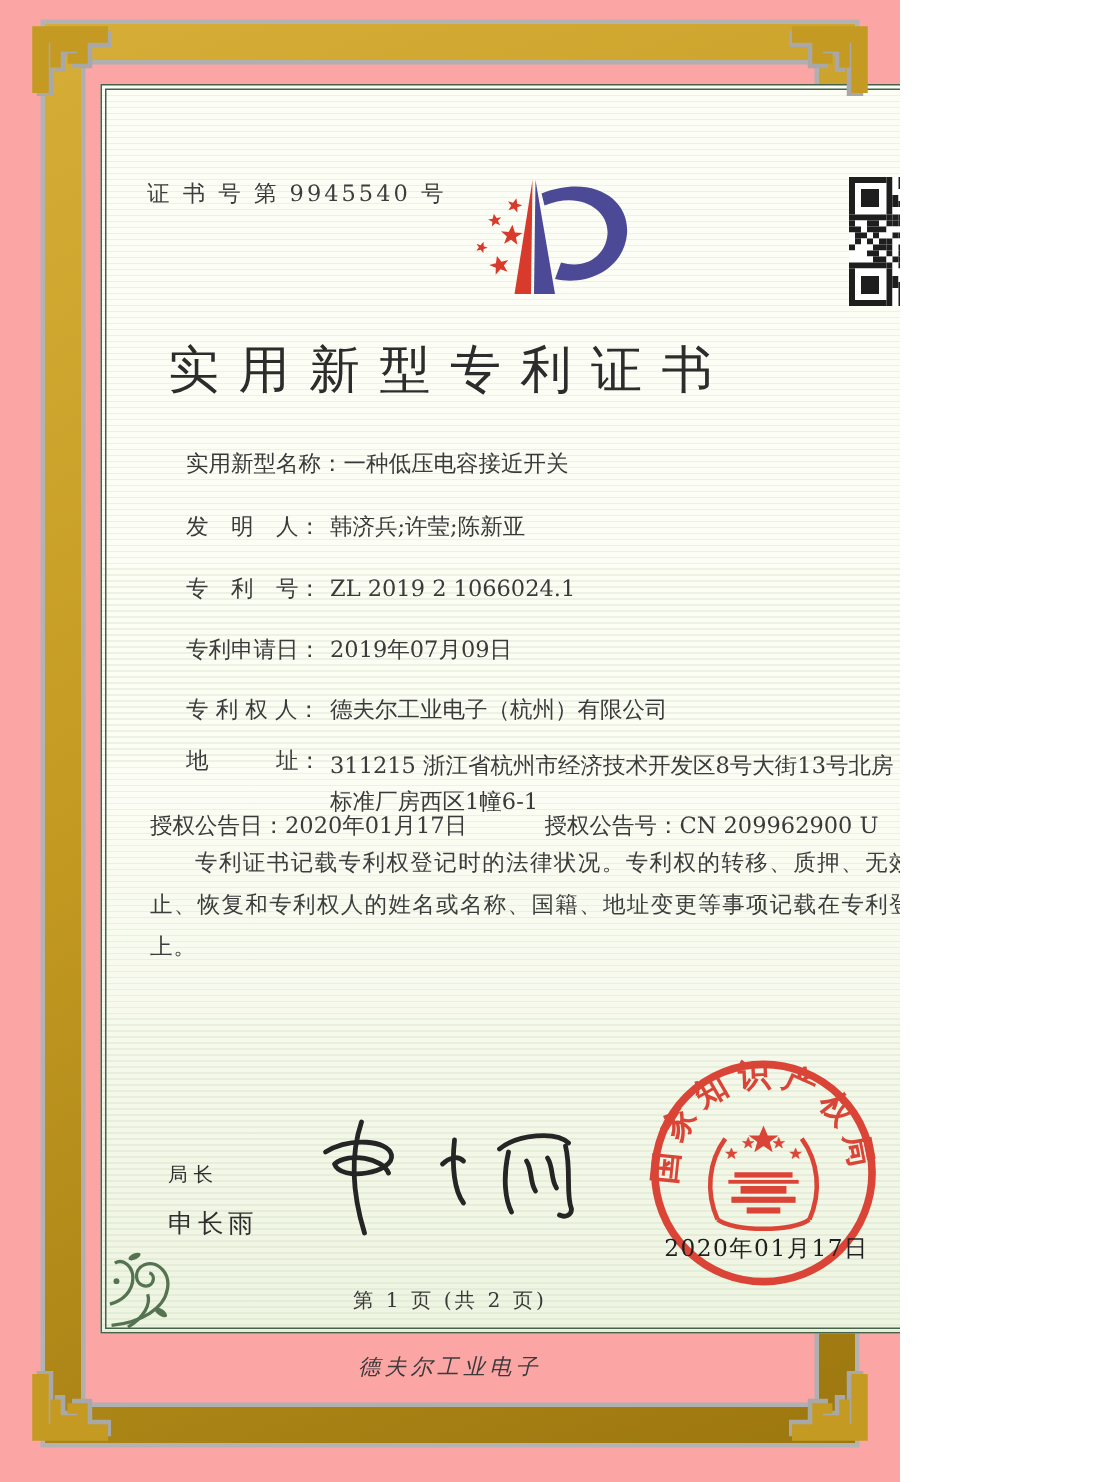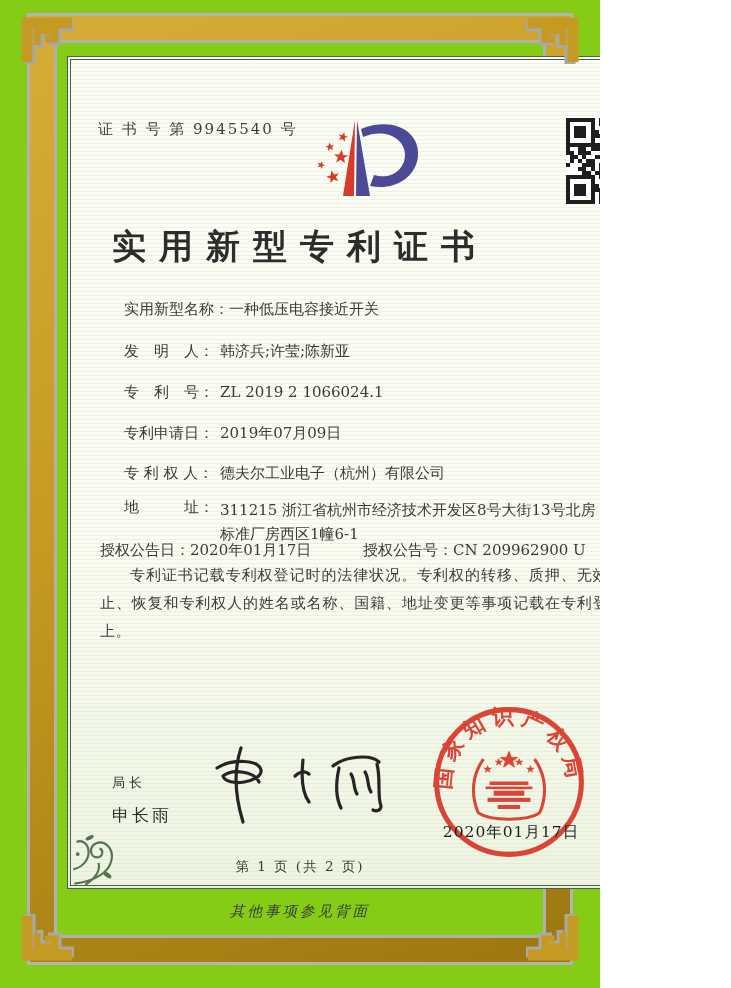--- a/index.html
+++ b/index.html
@@ -1,17 +1,17 @@
 <!DOCTYPE html>
 <html><head>
 <meta charset="utf-8">
 <style>
   html,body{margin:0;padding:0;background:#ffffff;}
   .sheet{
-    position:relative;width:600px;height:988px;background:#84cc16;overflow:hidden;
+    position:relative;width:600px;height:988px;background:#fca5a5;overflow:hidden;
     font-family:"DejaVu Serif","Liberation Serif",serif;color:#333;
   }
   
   .gold-frame{
     position:absolute;left:30px;top:16px;right:30px;bottom:26px;
     border:24px solid #c0961f;
     border-image:linear-gradient(155deg,#d6ae37 0%,#c49a22 45%,#9c770f 100%) 30;
     box-shadow:0 0 0 3px #b3b3b3, inset 0 0 0 3px #b0b0b0;
   }
   .corner{position:absolute;width:64px;height:64px;z-index:3;}
@@ -32,21 +32,21 @@
   }
   .cert-inner::before{content:'';position:absolute;inset:2px;border:1px solid #44634a;}
   .flourish{position:absolute;z-index:2;}
   
   .cert-no{position:absolute;left:98px;top:120px;font-size:15px;letter-spacing:2px;color:#3d3d3d;}
   .logo{position:absolute;left:298px;top:114px;width:142px;height:96px;}
   .qr{position:absolute;left:566px;top:118px;width:86px;height:86px;
       display:grid;grid-template-columns:repeat(21,1fr);grid-template-rows:repeat(21,1fr);background:#fff;}
   .qm{background:#fff;} .qm.d{background:#1e1e1e;}
   .title{position:absolute;left:0;right:0;top:224px;text-align:center;
-     font-size:34px;font-weight:bold;letter-spacing:13px;color:#2c2c2c;}
+     font-size:34px;font-weight:normal;letter-spacing:13px;color:#2c2c2c;}
   
   .row{position:absolute;left:100px;font-size:15px;color:#3a3a3a;display:flex;margin-left:24px;}
   .row .lab{flex:0 0 96px;white-space:nowrap;}
   .row .val{margin-left:0px;}
   .addr-val{width:378px;line-height:1.6;}
   .grant-group{position:absolute;top:0;display:flex;font-size:15px;color:#3a3a3a;}
   .paras{position:absolute;left:100px;top:562px;width:540px;font-size:15px;line-height:1.85;
      letter-spacing:0.5px;color:#3d3d3d;text-align:justify;}
   .paras p{margin:0;text-indent:2em;}
   
@@ -655,15 +655,15 @@
       <rect x="-21" y="7" width="42" height="4" stroke="none"></rect>
       <rect x="-11" y="14" width="22" height="4" stroke="none"></rect>
       <path d="M-30 22 C-38 4 -36 -16 -25 -31" fill="none" stroke-width="3"></path>
       <path d="M30 22 C38 4 36 -16 25 -31" fill="none" stroke-width="3"></path>
       <path d="M-30 22 C-18 30 18 30 30 22" fill="none" stroke-width="3"></path>
     </g>
   </svg>
   <div class="seal-date">2020年01月17日</div>
 
   <div class="page-info">第 1 页 (共 2 页)</div>
-  <div class="footer-note">其他事项参见背面</div>
+  <div class="footer-note">德夫尔工业电子</div>
 
 </div>
 
 </body></html>

